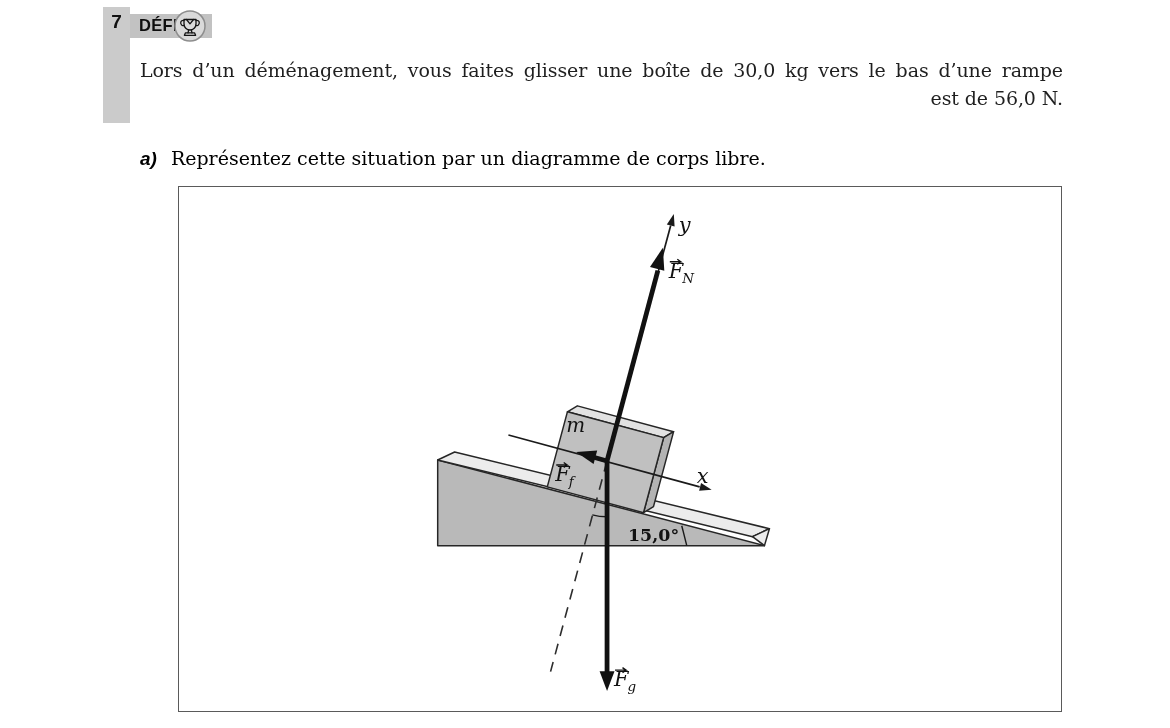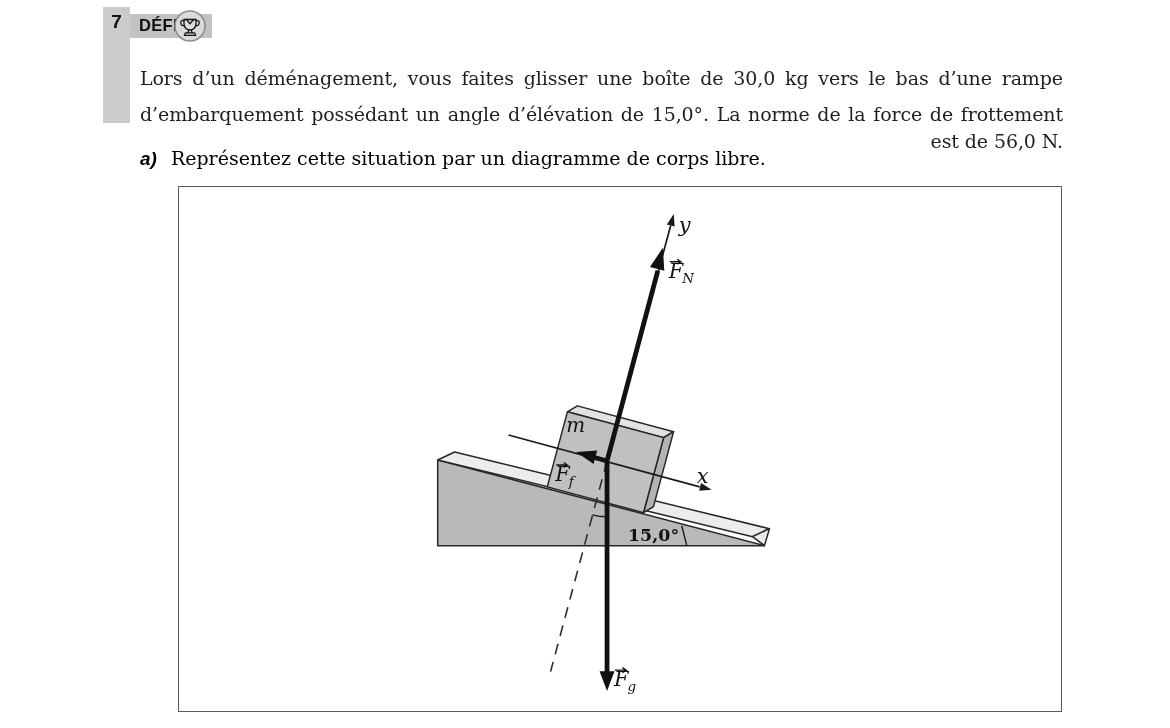--- a/index.html
+++ b/index.html
@@ -15,21 +15,21 @@
   .num{left:103px;top:11px;width:27px;text-align:center;
        font-family:"Liberation Sans",sans-serif;font-weight:bold;font-size:19px;color:#111;}
   .badge{left:130px;top:14px;width:82px;height:24px;background:#c2c2c2;}
   .badge-label{left:139px;top:16px;font-family:"Liberation Sans",sans-serif;
        font-weight:bold;font-size:16.5px;letter-spacing:.3px;color:#0e0e0e;}
   .trophy-wrap{left:173px;top:9px;width:34px;height:34px;}
 
   
   .para{left:140px;top:57px;width:923px;font-size:19px;line-height:27.6px;
         letter-spacing:-0.1px;color:#1f1f1f;}
-  .line-just{text-align:justify;text-align-last:justify;margin-top:8px;}
+  .line-just{text-align:justify;text-align-last:justify;}
   .line-last{text-align:right;}
 
   
   .question{left:140px;top:147px;font-size:19px;color:#000000;white-space:nowrap;}
   .q-label{font-family:"Liberation Sans",sans-serif;font-weight:bold;font-style:italic;
            font-size:19px;margin-right:14px;}
 
   
   .frame{left:178px;top:186px;width:884px;height:526px;border:1px solid #5a5a5a;
          box-sizing:border-box;background:#fff;}
@@ -50,21 +50,20 @@
     <path d="M13.5,10.5 L17,14.8 L20.5,10.5"></path>
     <path d="M11,11.5 C7.5,11 7,14 8.5,15.8 C9.3,16.8 10.4,16.8 11.2,16.2"></path>
     <path d="M23,11.5 C26.5,11 27,14 25.5,15.8 C24.7,16.8 23.6,16.8 22.8,16.2"></path>
     <path d="M15.7,20.8 L15,23.8 M18.3,20.8 L19,23.8"></path>
     <path d="M12.5,23.8 H21.5 L22.6,26.3 H11.4 Z"></path>
   </g>
 </svg>
 
 <div class="abs para">
   <div class="line-just">Lors d’un déménagement, vous faites glisser une boîte de 30,0 kg vers le bas d’une rampe</div>
-  <div class="line-just">d’embarquement possédant un angle d’élévation de 15,0°. La norme de la force de frottement</div>
   <div class="line-last">est de 56,0 N.</div>
 </div>
 
 <div class="abs question">
   <span class="q-label">a)</span><span>Représentez cette situation par un diagramme de corps libre.</span>
 </div>
 
 <div class="abs frame">
   <svg width="882" height="524" viewBox="0 0 884 526">
 

